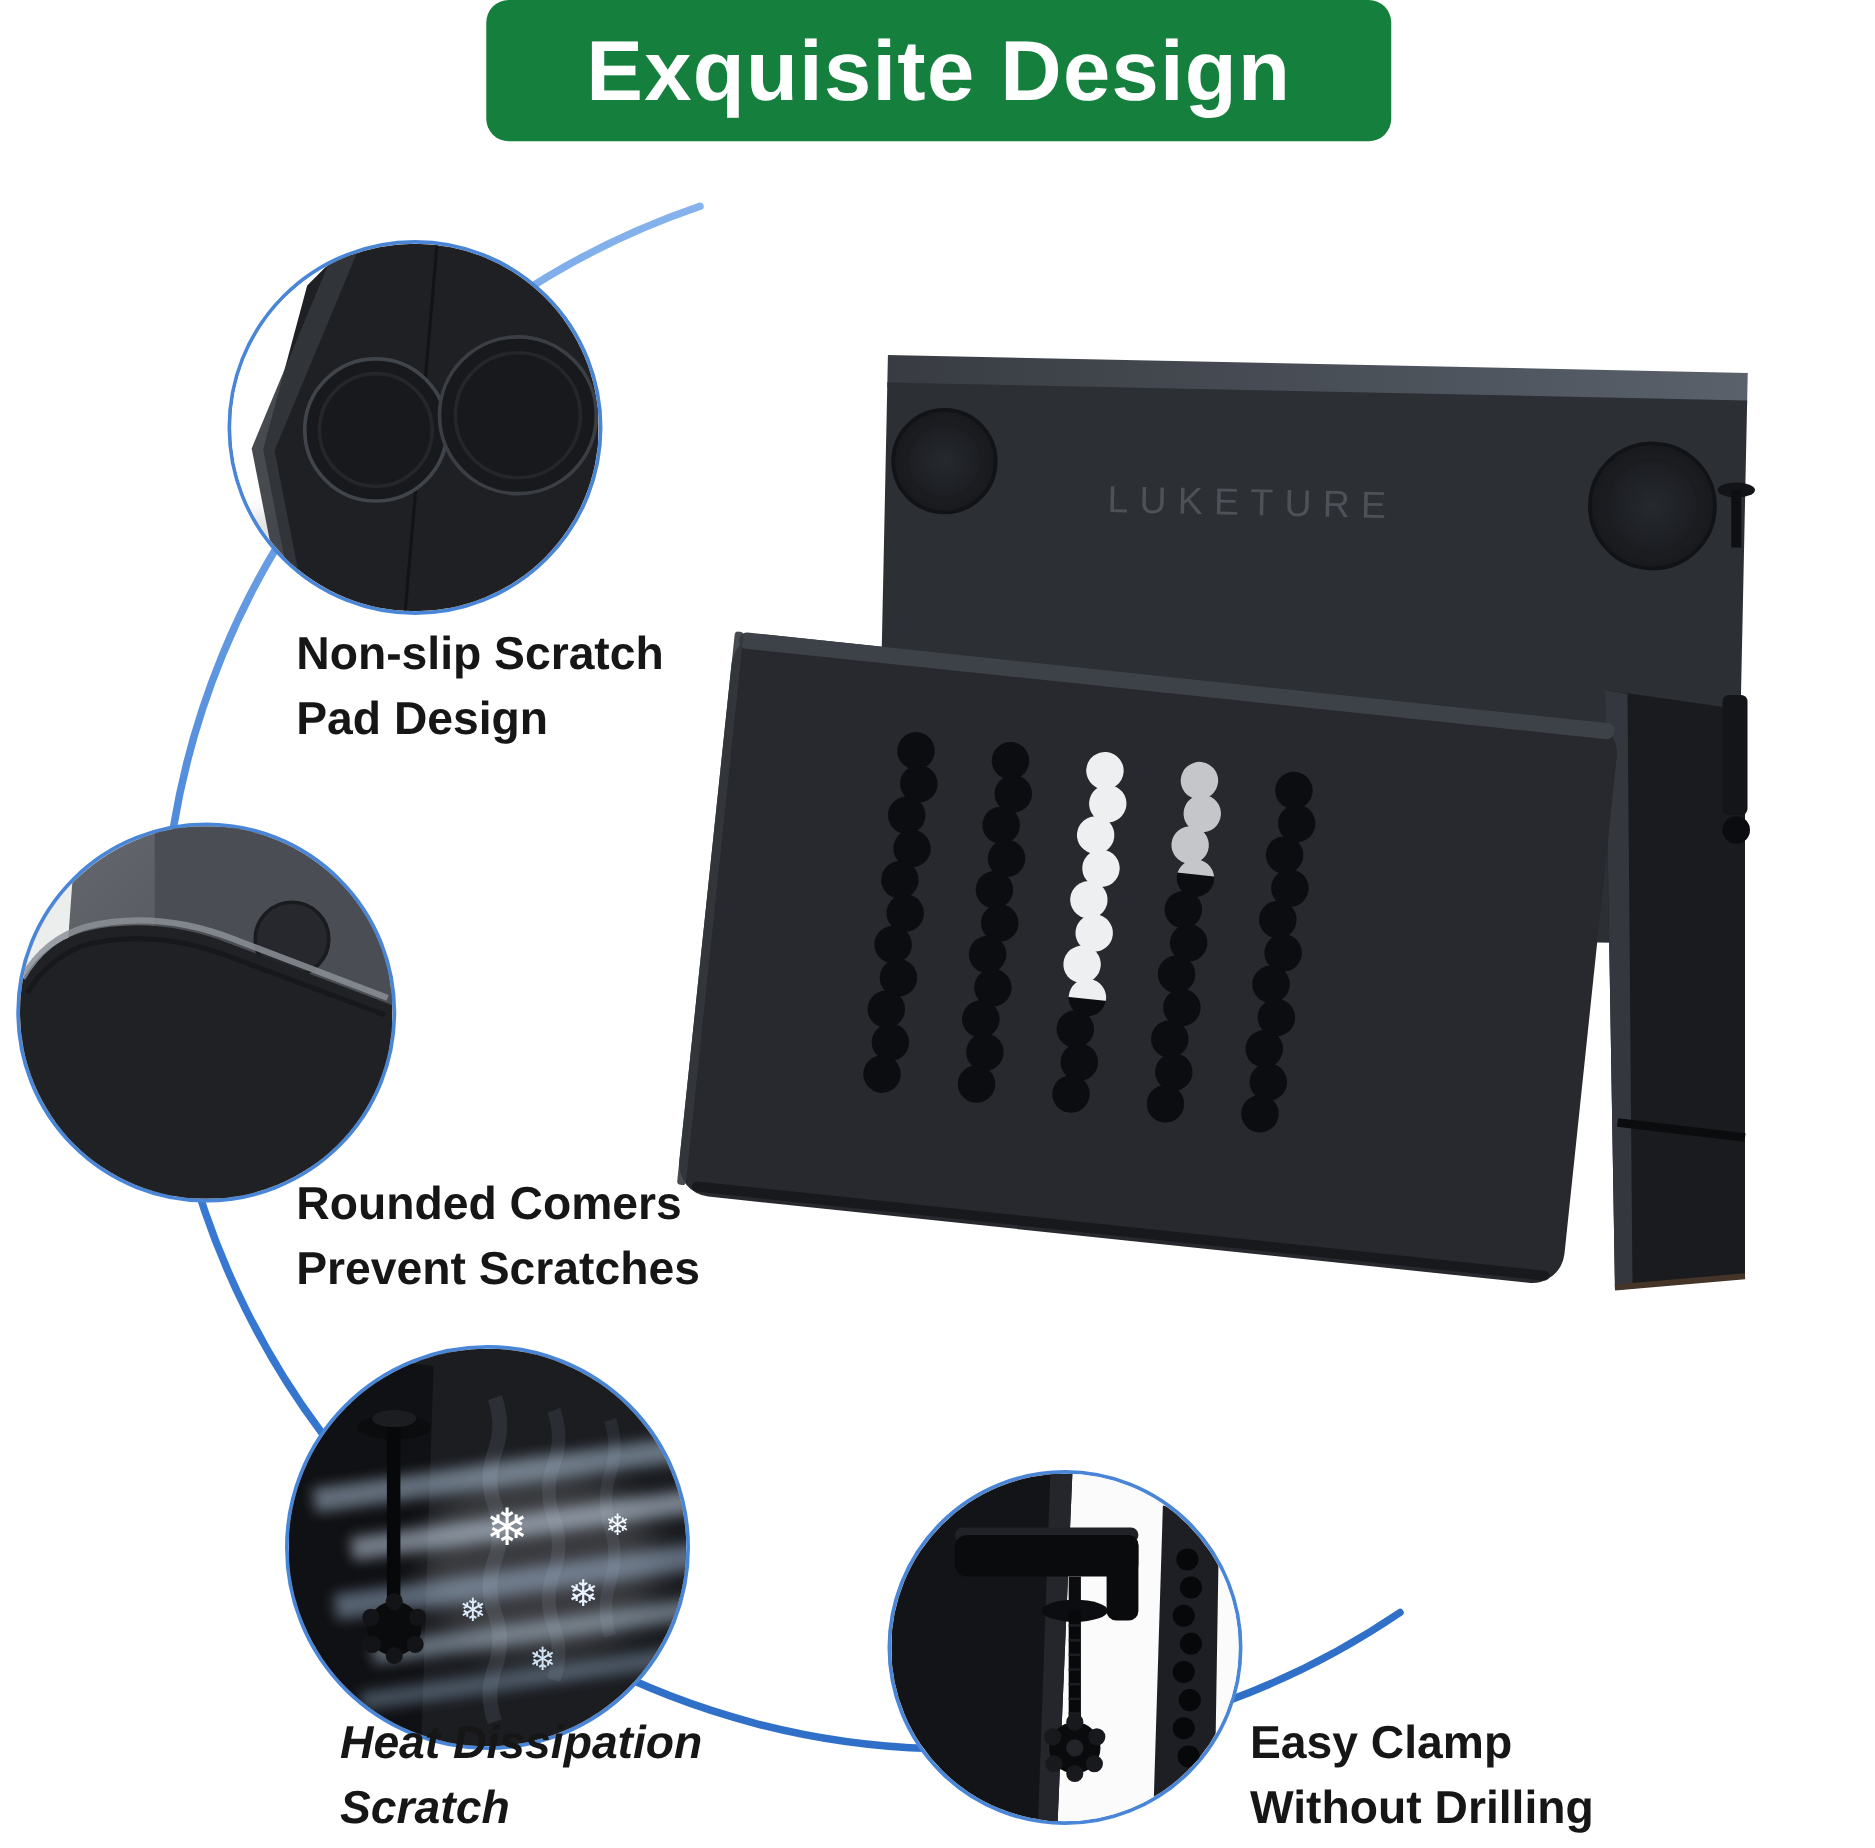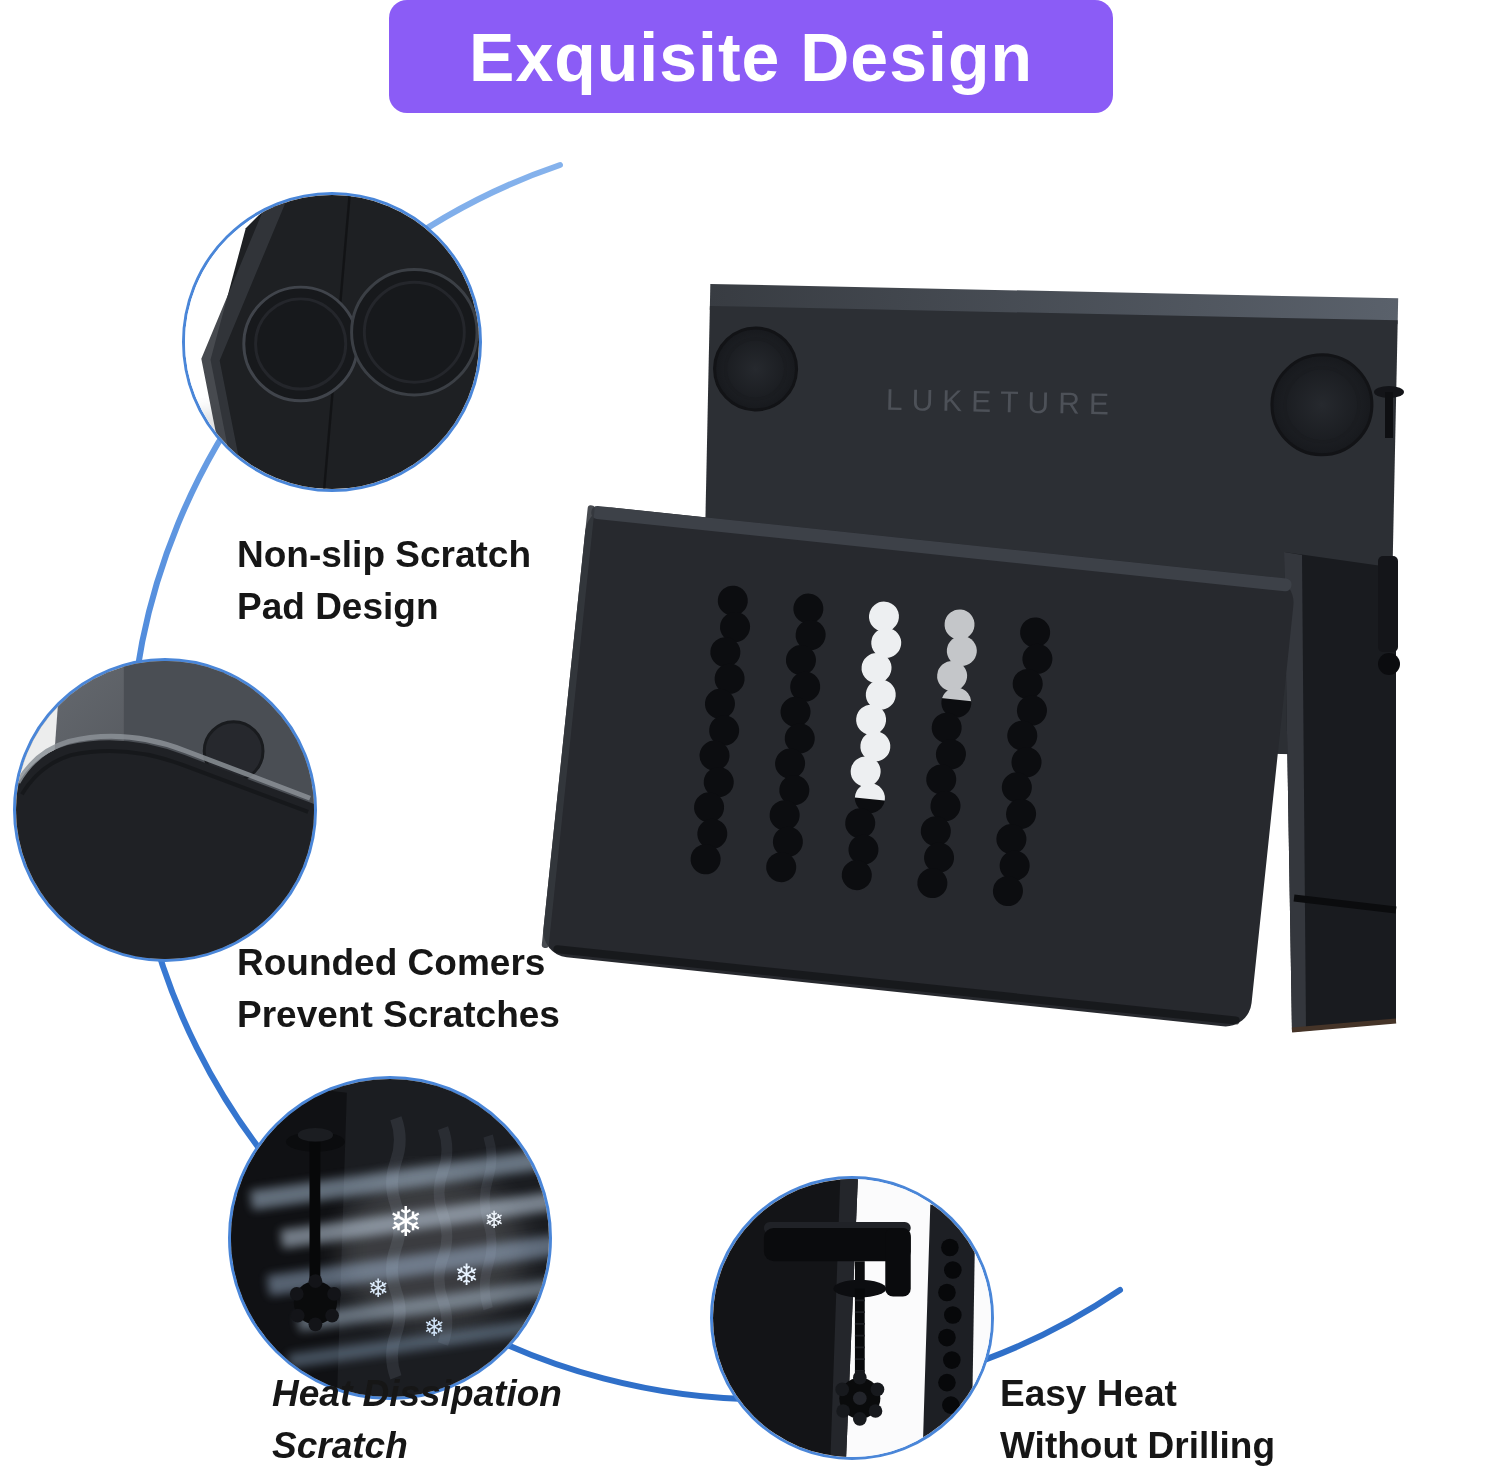--- a/index.html
+++ b/index.html
@@ -11,21 +11,21 @@
     height: 1478px;
     margin: 0 auto;
     background: #ffffff;
     overflow: hidden;
   }
   .bg-svg { position: absolute; left: 0; top: 0; }
   .banner {
     position: absolute;
     left: 389px; top: 0;
     width: 724px; height: 113px;
-    background: #8b5cf6;
+    background: #15803d;
     border-radius: 18px;
     display: flex; align-items: center; justify-content: center;
   }
   .banner span {
     color: #ffffff;
     font-size: 68px;
     font-weight: 700;
     letter-spacing: 1px;
   }
   .callout {
@@ -260,33 +260,33 @@
         <circle cx="239" cy="116" r="9" fill="#07080a"></circle>
         <circle cx="245" cy="139" r="9" fill="#07080a"></circle>
         <circle cx="239" cy="162" r="9" fill="#07080a"></circle>
         <circle cx="244" cy="185" r="9" fill="#07080a"></circle>
         <circle cx="239" cy="208" r="9" fill="#07080a"></circle>
         <circle cx="243" cy="231" r="9" fill="#07080a"></circle>
       </g>
     </svg>
   </div>
 
-  <div class="label" style="left:237px; top:497px;margin-top:32px;">
+  <div class="label" style="left:237px; top:497px;">
     <div>Non-slip Scratch</div>
     <div>Pad Design</div>
   </div>
 
   <div class="label" style="left:237px; top:937px;">
     <div>Rounded Comers</div>
     <div>Prevent Scratches</div>
   </div>
 
   <div class="label" style="left:272px; top:1368px;font-style:italic;">
     <div>Heat Dissipation</div>
     <div>Scratch</div>
   </div>
 
   <div class="label" style="left:1000px; top:1368px;">
-    <div>Easy Heat</div>
+    <div>Easy Clamp</div>
     <div>Without Drilling</div>
   </div>
 
 </div>
 
 </body></html>

